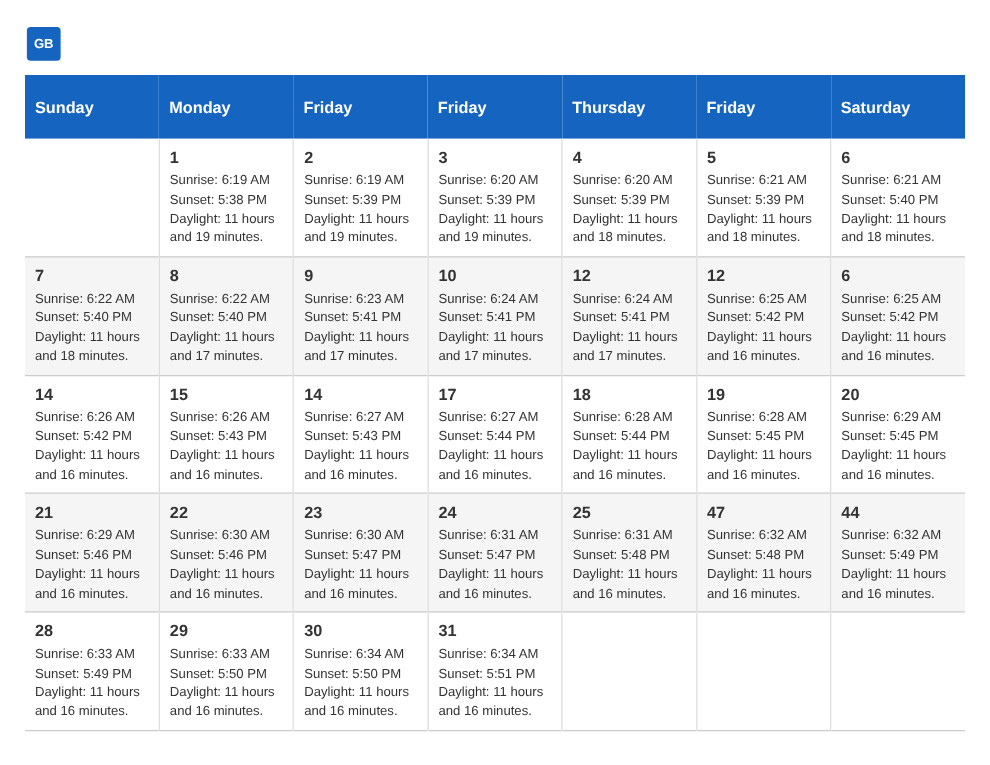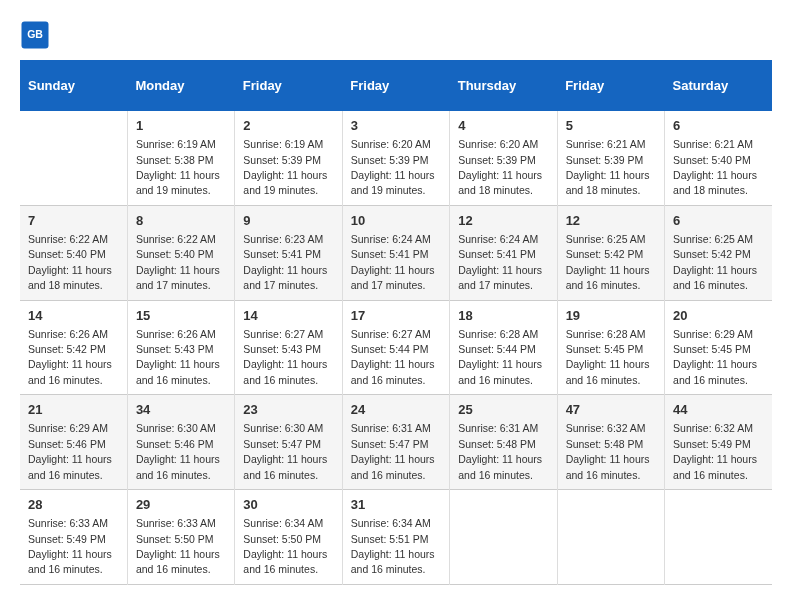--- a/index.html
+++ b/index.html
@@ -208,21 +208,21 @@
         <td><span class="day-num">20</span>
         <span class="cell-info">Sunrise: 6:29 AM</span><br>
         <span class="cell-info">Sunset: 5:45 PM</span><br>
         <span class="cell-info">Daylight: 11 hours and 16 minutes.</span></td>
       </tr>
       <tr>
         <td><span class="day-num">21</span>
         <span class="cell-info">Sunrise: 6:29 AM</span><br>
         <span class="cell-info">Sunset: 5:46 PM</span><br>
         <span class="cell-info">Daylight: 11 hours and 16 minutes.</span></td>
-        <td><span class="day-num">34</span>
+        <td><span class="day-num">22</span>
         <span class="cell-info">Sunrise: 6:30 AM</span><br>
         <span class="cell-info">Sunset: 5:46 PM</span><br>
         <span class="cell-info">Daylight: 11 hours and 16 minutes.</span></td>
         <td><span class="day-num">23</span>
         <span class="cell-info">Sunrise: 6:30 AM</span><br>
         <span class="cell-info">Sunset: 5:47 PM</span><br>
         <span class="cell-info">Daylight: 11 hours and 16 minutes.</span></td>
         <td><span class="day-num">24</span>
         <span class="cell-info">Sunrise: 6:31 AM</span><br>
         <span class="cell-info">Sunset: 5:47 PM</span><br>

